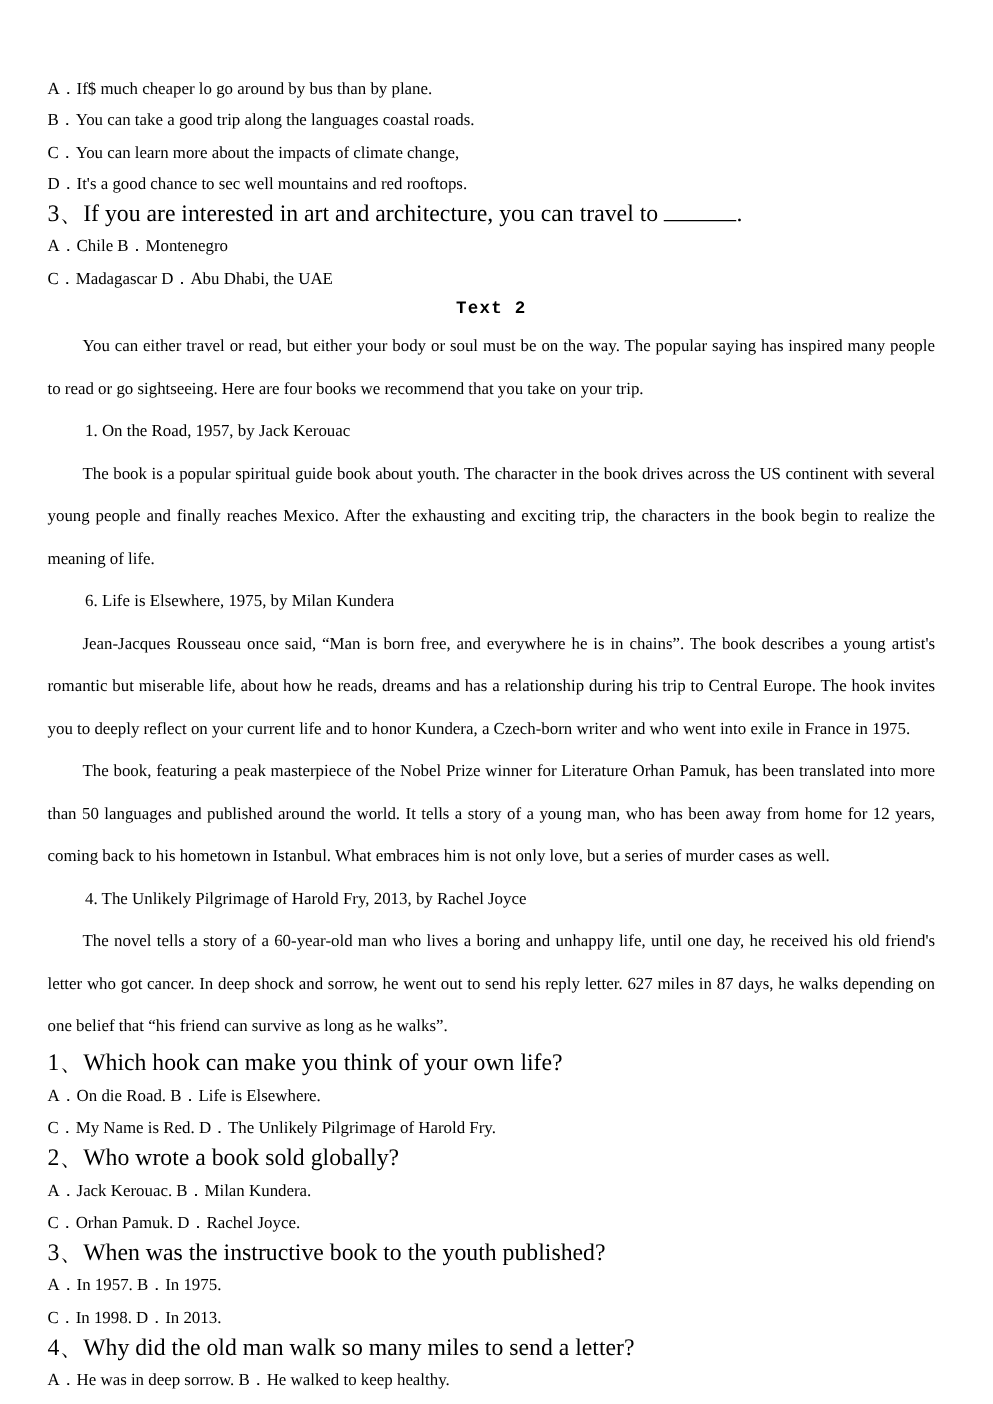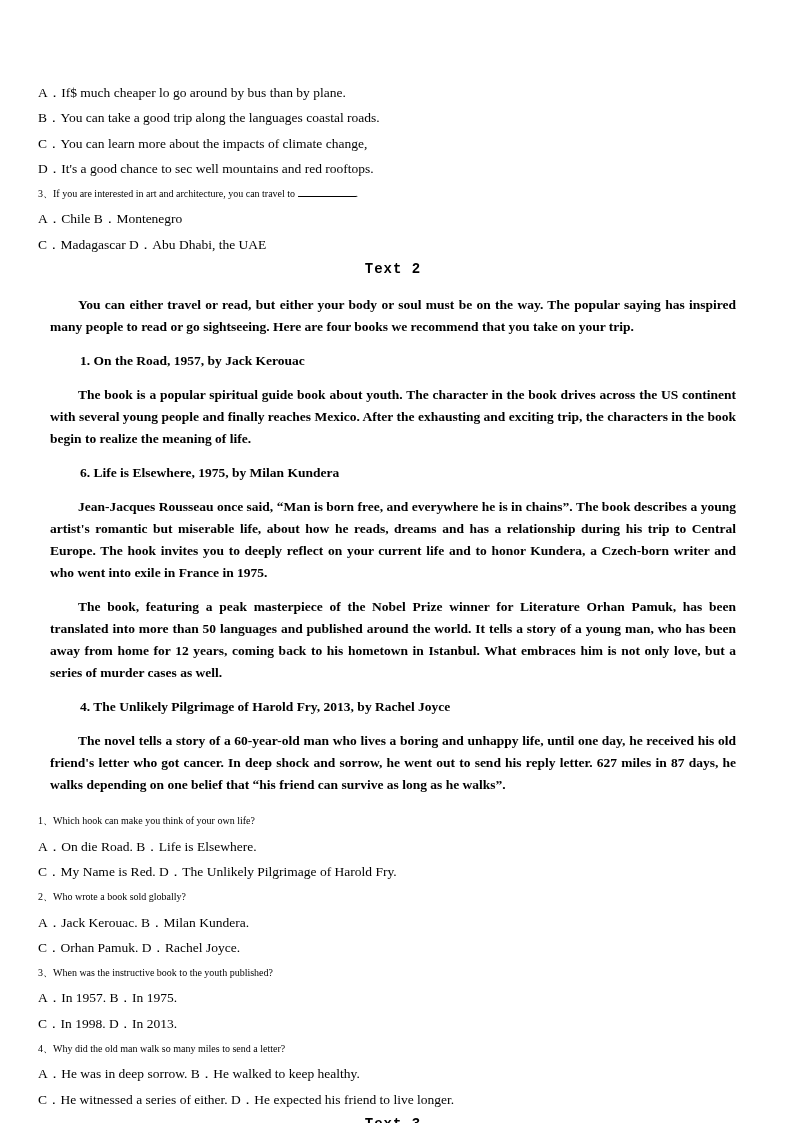--- a/index.html
+++ b/index.html
@@ -11,37 +11,36 @@
     width: 794px;
     height: 1123px;
     font-family: "Liberation Serif", serif;
     color: #000000;
   }
   .page {
     position: relative;
     width: 794px;
     height: 1123px;
     box-sizing: border-box;
-    padding: 80px 46px 40px 38px;
+    padding: 58px 46px 40px 38px;
   }
   .opt {
     font-size: 13.5px;
     line-height: 25.3px;
   }
   .q {
-    font-size: 10px;
+    font-size: 19px;
     line-height: 25.3px;
   }
   .para {
     font-size: 13.5px;
-    line-height: 22px;
+    line-height: 34px;
     text-align: justify;
     text-justify: inter-word;
-    margin: 12px;
-    font-weight: bold;
+    margin: 0;
   }
   .indent {
     text-indent: 28px;
   }
   .indent2 {
     text-indent: 30px;
   }
   .center {
     text-align: center;
     font-family: "Liberation Mono", monospace;

